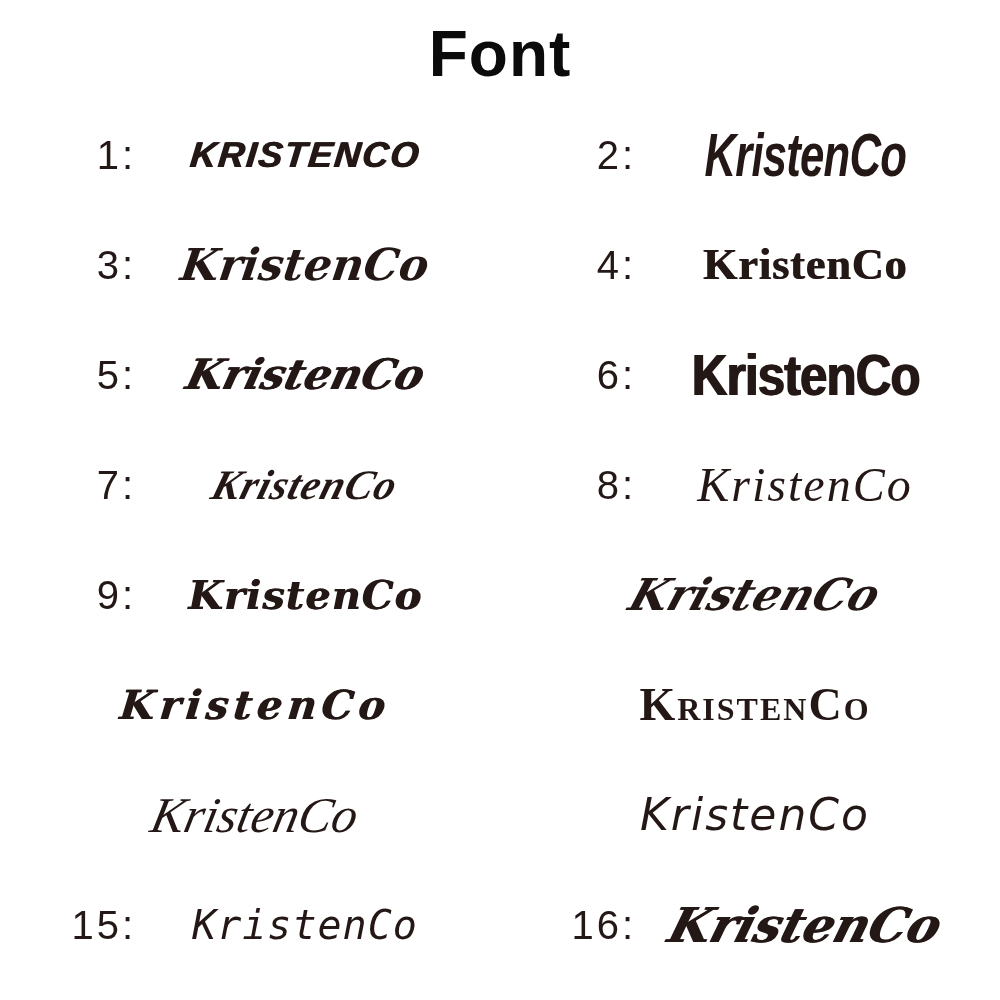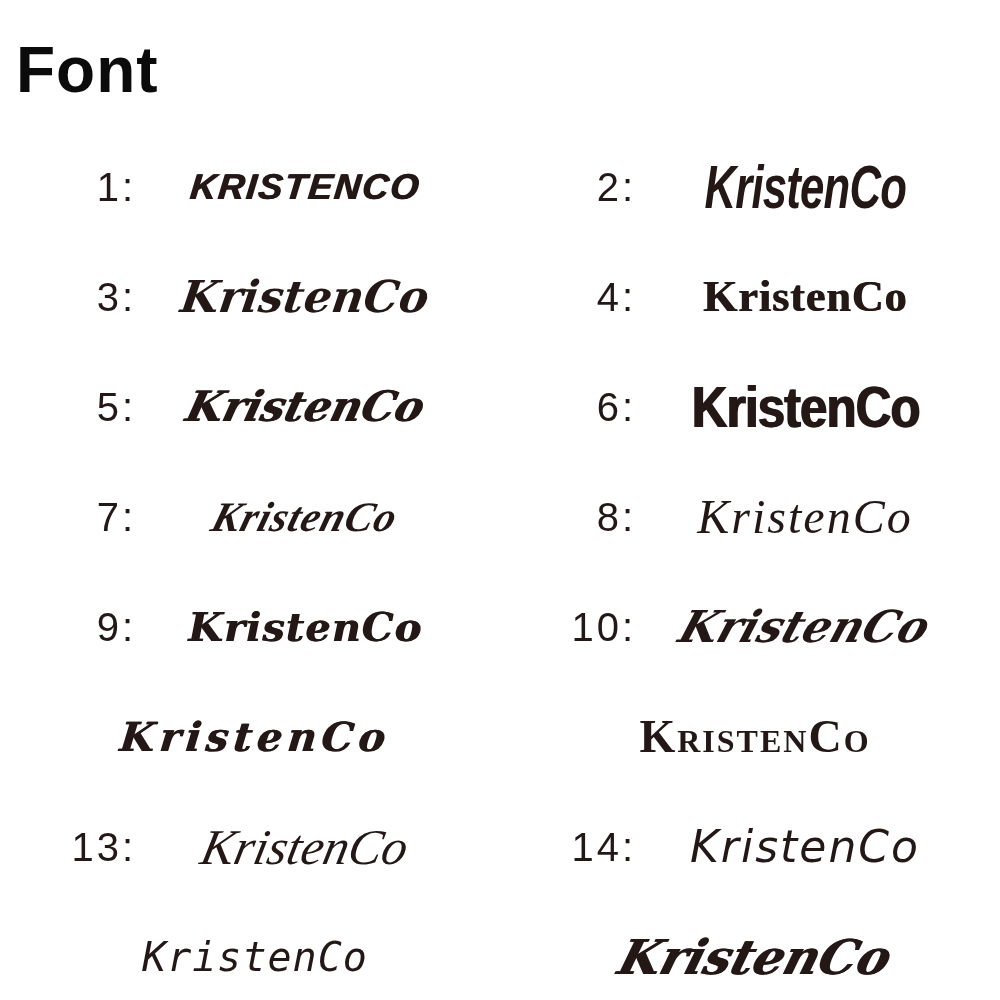--- a/index.html
+++ b/index.html
@@ -9,24 +9,24 @@
   body {
     width: 1000px;
     height: 1000px;
     background: #ffffff;
     overflow: hidden;
     font-family: "Liberation Sans", sans-serif;
     --ink: #231815;
     --title-ink: #0b0b0b;
   }
   .page-title {
-    margin: 16px;
+    margin: 0;
     padding-top: 22px;
     height: 78px;
-    text-align: left;
+    text-align: center;
     font-family: "Liberation Sans", sans-serif;
     font-size: 64px;
     font-weight: 700;
     letter-spacing: 1px;
     color: var(--title-ink);
     line-height: 1.0;
   }
   .grid {
     display: grid;
     grid-template-columns: 500px 500px;
@@ -174,54 +174,53 @@
       </span>
   </div>
 
   <div class="cell">
     <span class="num">9:</span>
     <span class="preview-wrap">
         <span class="preview f9">KristenCo</span>
       </span>
   </div>
   <div class="cell">
-    <span class="num">10:</span>
     <span class="preview-wrap">
         <span class="preview f10">KristenCo</span>
       </span>
   </div>
 
   <div class="cell">
     <span class="preview-wrap">
         <span class="preview f11">KristenCo</span>
       </span>
   </div>
   <div class="cell">
     <span class="preview-wrap">
         <span class="preview f12">KristenCo</span>
       </span>
   </div>
 
   <div class="cell">
-    <span class="num">13:</span>
     <span class="preview-wrap">
         <span class="preview f13">KristenCo</span>
       </span>
   </div>
   <div class="cell">
-    <span class="num">14:</span>
     <span class="preview-wrap">
         <span class="preview f14">KristenCo</span>
       </span>
   </div>
 
   <div class="cell">
+    <span class="num">15:</span>
     <span class="preview-wrap">
         <span class="preview f15">KristenCo</span>
       </span>
   </div>
   <div class="cell">
+    <span class="num">16:</span>
     <span class="preview-wrap">
         <span class="preview f16">KristenCo</span>
       </span>
   </div>
 
 </div>
 
 </body></html>

